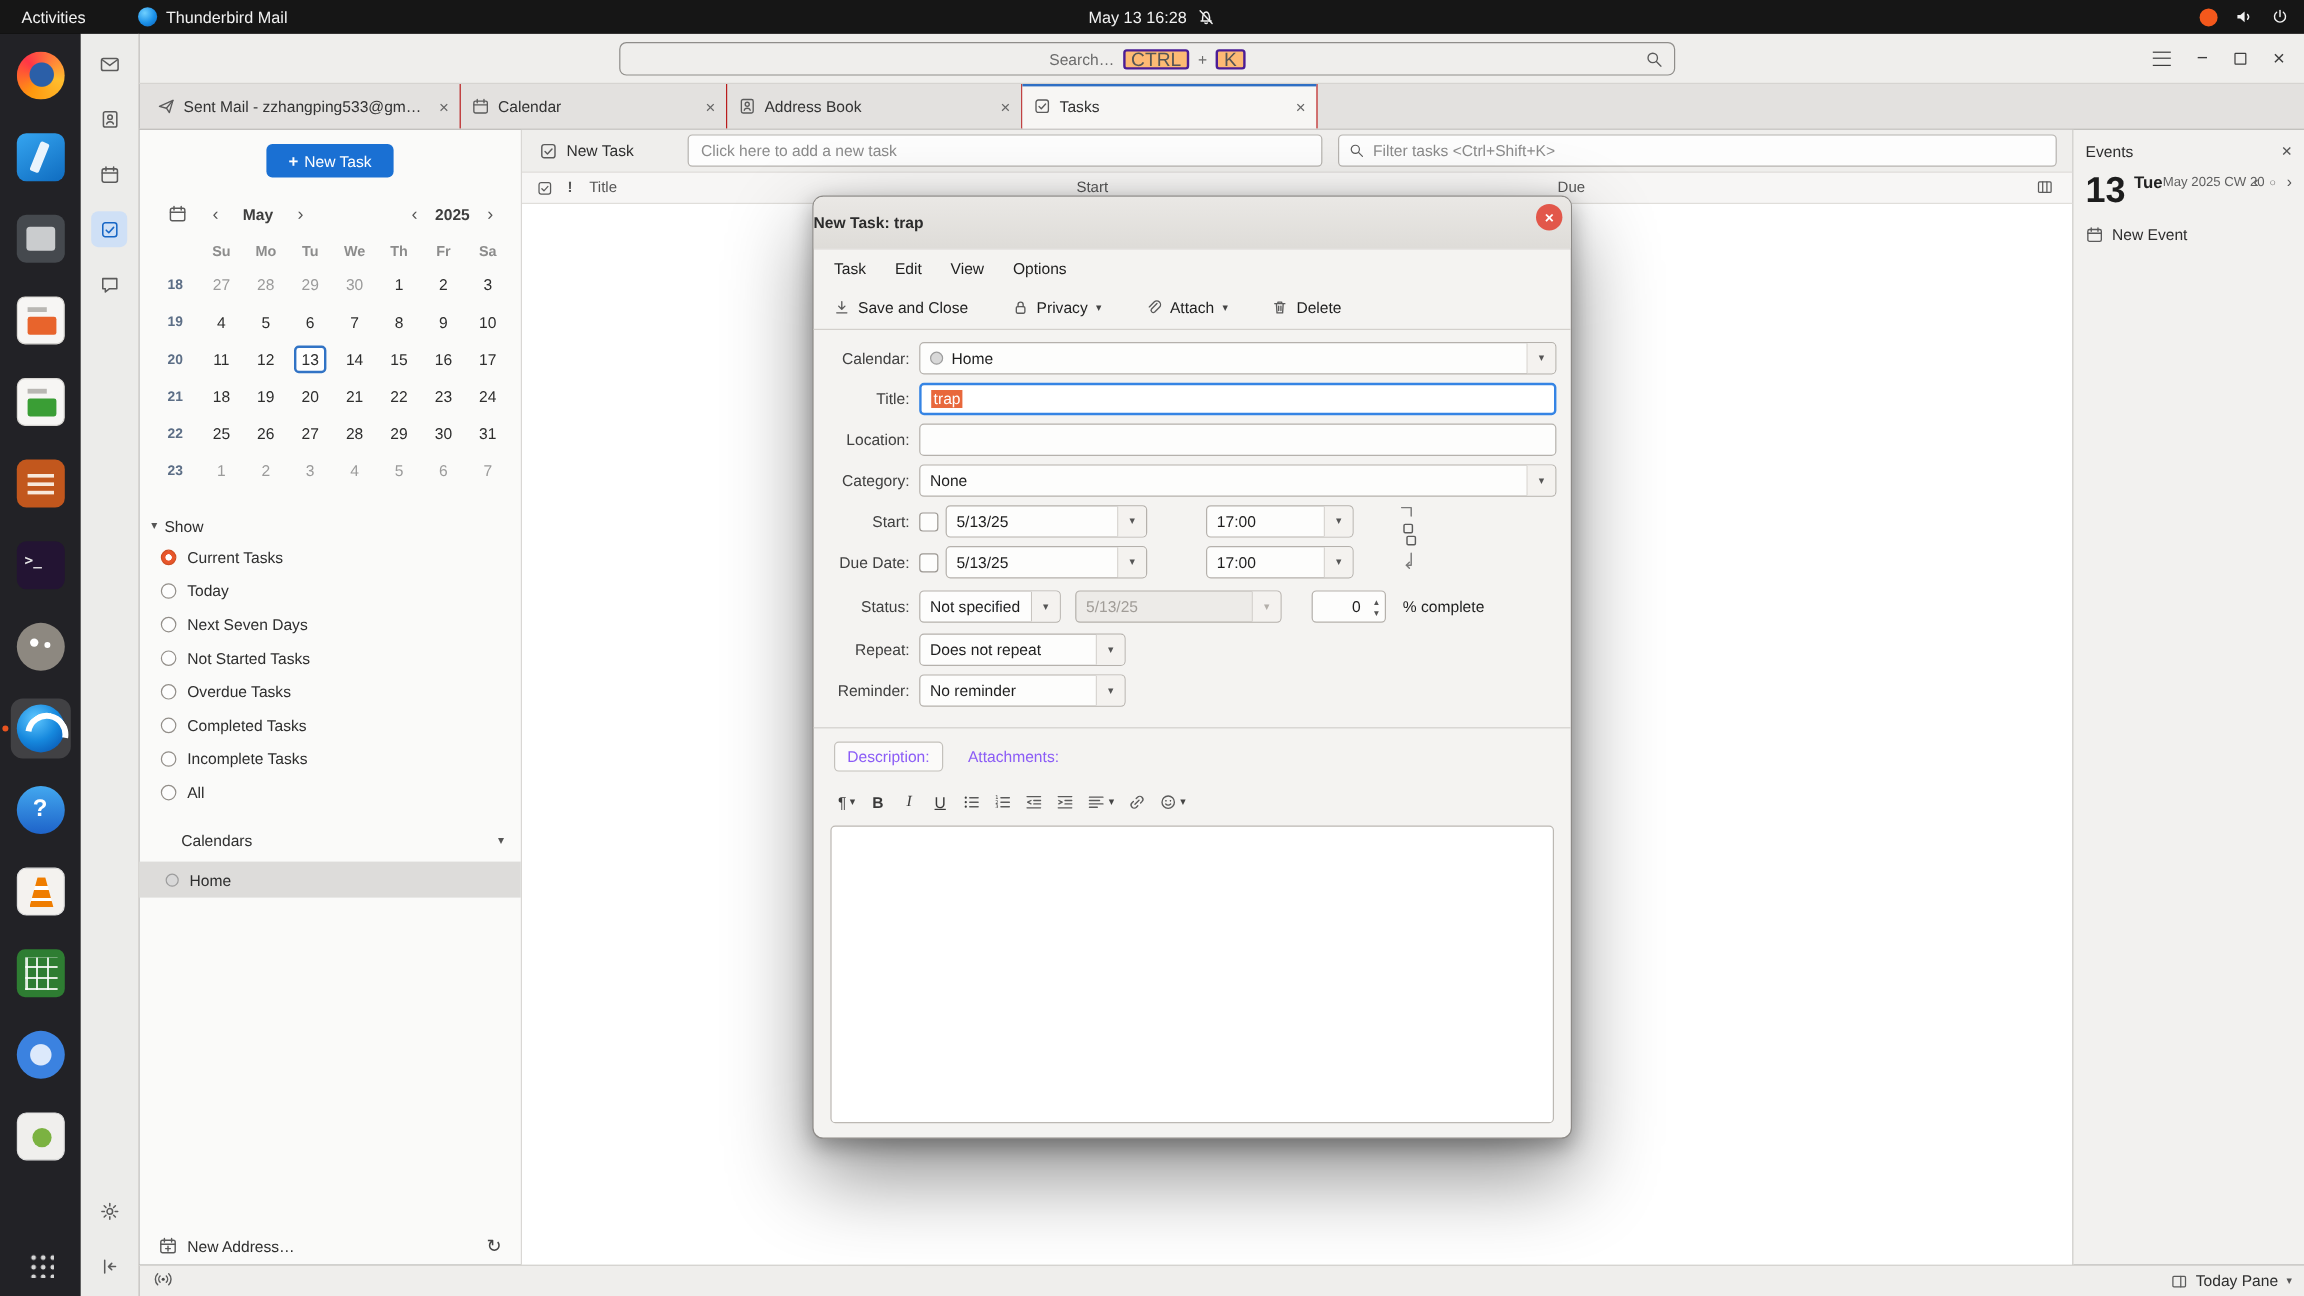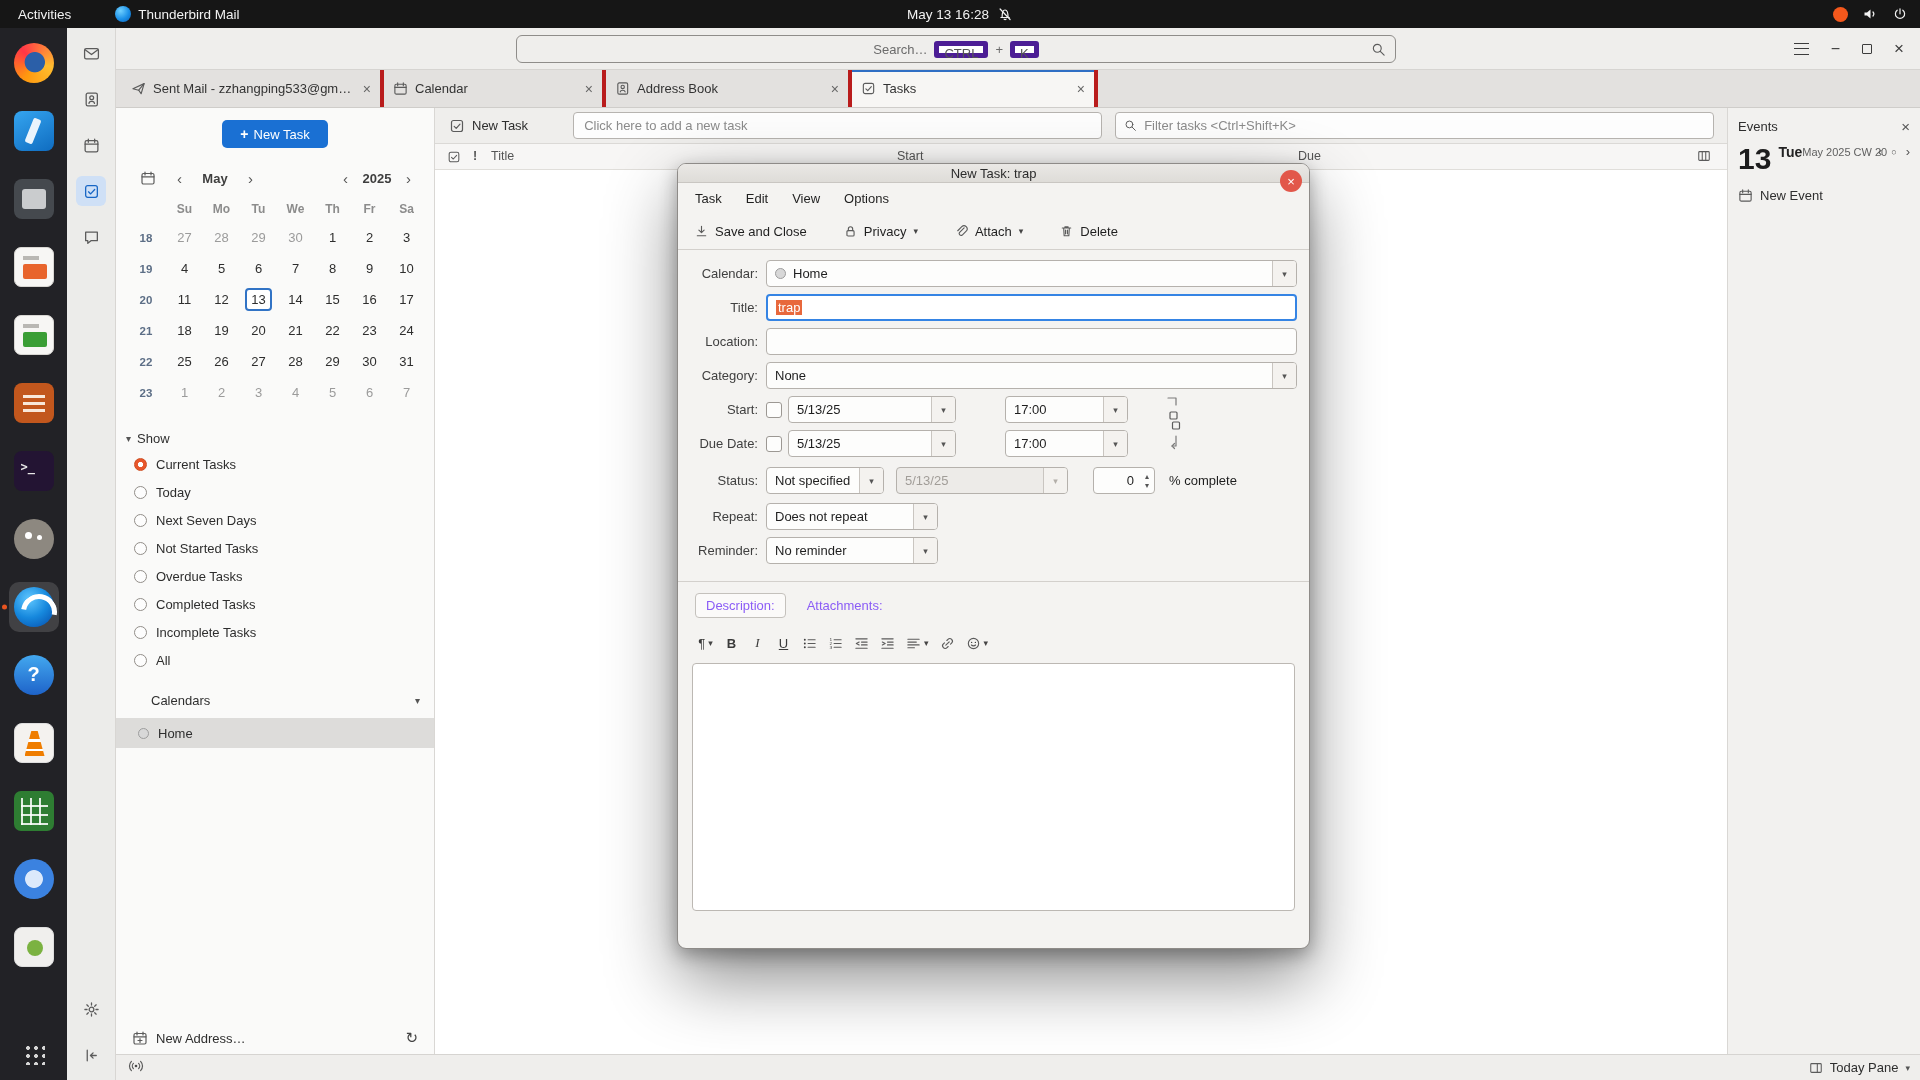--- a/index.html
+++ b/index.html
@@ -59,30 +59,30 @@
   #spaces { position:absolute; left:67px; top:28px; width:49px; bottom:0; background:#ececea; border-right:1px solid #d8d6d3; display:flex; flex-direction:column; align-items:center; padding:10px 0; gap:16px; z-index:30; }
   .space-btn { width:30px; height:30px; display:flex; align-items:center; justify-content:center; border-radius:6px; flex:none; }
   .space-btn svg { width:17px; height:17px; }
   .space-btn.active { background:#cfe0f6; }
   .space-btn.active svg { stroke:#1766c5; }
   .spaces-spacer { flex:1; }
 
   
   #tb-toolbar { position:absolute; left:116px; top:28px; right:0; height:42px; background:#efeeec; border-bottom:1px solid #d6d4d1; z-index:20; }
   .search-pill { position:absolute; left:400px; top:7px; width:880px; height:28px; border:1px solid #8f8d8a; border-radius:6px; display:flex; align-items:center; justify-content:center; gap:7px; color:#6b6b6b; }
-  .kbd { border:5px solid #4c1d95; border-radius:3px; padding:0 5px; font-size:13px; height:17px; line-height:15px; color:#555; background:#ffffff; }
+  .kbd { border:2px solid #4c1d95; border-radius:3px; padding:0 5px; font-size:16px; height:17px; line-height:15px; color:#555; background:#fdba74; }
   .search-mag { position:absolute; right:9px; top:6px; width:15px; height:15px; }
   .win-controls { position:absolute; right:16px; top:0; height:42px; display:flex; align-items:center; gap:22px; color:#3c3c3c; }
   .hamburger { width:15px; height:12px; border-top:1.6px solid #3c3c3c; border-bottom:1.6px solid #3c3c3c; position:relative; }
   .hamburger::after { content:""; position:absolute; left:0; right:0; top:3.8px; height:1.6px; background:#3c3c3c; }
   .wc-min { font-size:16px; } .wc-max { width:10px; height:10px; border:1.4px solid #3c3c3c; border-radius:1px; } .wc-close { font-size:17px; }
 
   
   #tabbar { position:absolute; left:116px; top:70px; right:0; height:38px; background:#e3e1df; border-bottom:1px solid #cfcdca; display:flex; align-items:stretch; padding-left:6px; z-index:20; }
-  .tab { display:flex; align-items:center; gap:7px; padding:0 9px; border-right:4px solid #b91c1c; color:#333; position:relative; }
+  .tab { display:flex; align-items:center; gap:7px; padding:0 9px; border-right:1px solid #b91c1c; color:#333; position:relative; }
   .tab svg { width:15px; height:15px; flex:none; }
   .tab-label { overflow:hidden; white-space:nowrap; flex:1; }
   .tab-close { color:#666; font-size:14px; margin-left:4px; }
   .tab.active { background:#f7f6f4; }
   .tab.active::before { content:""; position:absolute; left:0; right:0; top:0; height:2px; background:#2f6fc4; }
   .tab:nth-child(1){ width:262px; } .tab:nth-child(2){ width:222px; } .tab:nth-child(3){ width:246px; } .tab:nth-child(4){ width:246px; }
 
   
   #sidebar { position:absolute; left:116px; top:108px; width:319px; bottom:26px; background:#fafaf9; border-right:1px solid #d9d7d4; display:flex; flex-direction:column; padding-top:12px; z-index:10; }
   .new-task-btn { margin:0 auto; width:106px; height:28px; background:#1a70d3; color:#fff; border:none; border-radius:5px; font:inherit; font-size:13px; display:flex; align-items:center; justify-content:center; gap:5px; }
@@ -155,21 +155,21 @@
 
   
   #statusbar { position:absolute; left:116px; right:0; bottom:0; height:26px; background:#efeeec; border-top:1px solid #d6d4d1; display:flex; align-items:center; padding:0 10px 0 12px; z-index:20; }
   .status-net svg { width:16px; height:16px; }
   .today-pane-toggle { margin-left:auto; display:flex; align-items:center; gap:7px; color:#2e2e2e; }
   .today-pane-toggle svg { width:14px; height:14px; }
   .tp-dd { font-size:9px; color:#555; }
 
   
   #dialog { position:absolute; left:677px; top:163px; width:633px; height:786px; background:#f4f3f1; border:1px solid #8e8b88; border-radius:9px; box-shadow:0 30px 70px rgba(0,0,0,.45),0 6px 18px rgba(0,0,0,.3); z-index:60; display:flex; flex-direction:column; }
-  .dlg-titlebar { height:19px; flex:none; background:linear-gradient(#eae8e5,#dedcd8); border-bottom:1px solid #c9c6c2; border-radius:8px 8px 0 0; position:relative; display:flex; align-items:center; justify-content:center; font-weight:400; color:#2c2c2c; }
+  .dlg-titlebar { height:44px; flex:none; background:linear-gradient(#eae8e5,#dedcd8); border-bottom:1px solid #c9c6c2; border-radius:8px 8px 0 0; position:relative; display:flex; align-items:center; justify-content:flex-start; font-weight:700; color:#2c2c2c; }
   .dlg-close { position:absolute; right:7px; top:6px; width:22px; height:22px; border-radius:50%; background:#e2574a; color:#fff; font-size:13px; display:flex; align-items:center; justify-content:center; }
   .dlg-menubar { height:30px; flex:none; display:flex; align-items:center; gap:24px; padding-left:17px; color:#1f1f1f; }
   .dlg-toolbar { height:36px; flex:none; display:flex; align-items:center; gap:36px; padding-left:16px; color:#1f1f1f; }
   .tb-btn { display:flex; align-items:center; gap:6px; background:none; border:none; font:inherit; color:#1f1f1f; }
   .tb-btn svg { width:15px; height:15px; }
   .dd-caret { font-size:9px; color:#444; margin-left:1px; }
   .dlg-sep { height:1px; background:#d3d0cc; flex:none; }
   .dlg-sep2 { height:1px; background:#d3d0cc; flex:none; margin-top:10px; }
   .dlg-form { flex:none; position:relative; padding:10px 12px 0; }
   .frow { display:flex; align-items:center; height:27px; margin-bottom:7px; }

